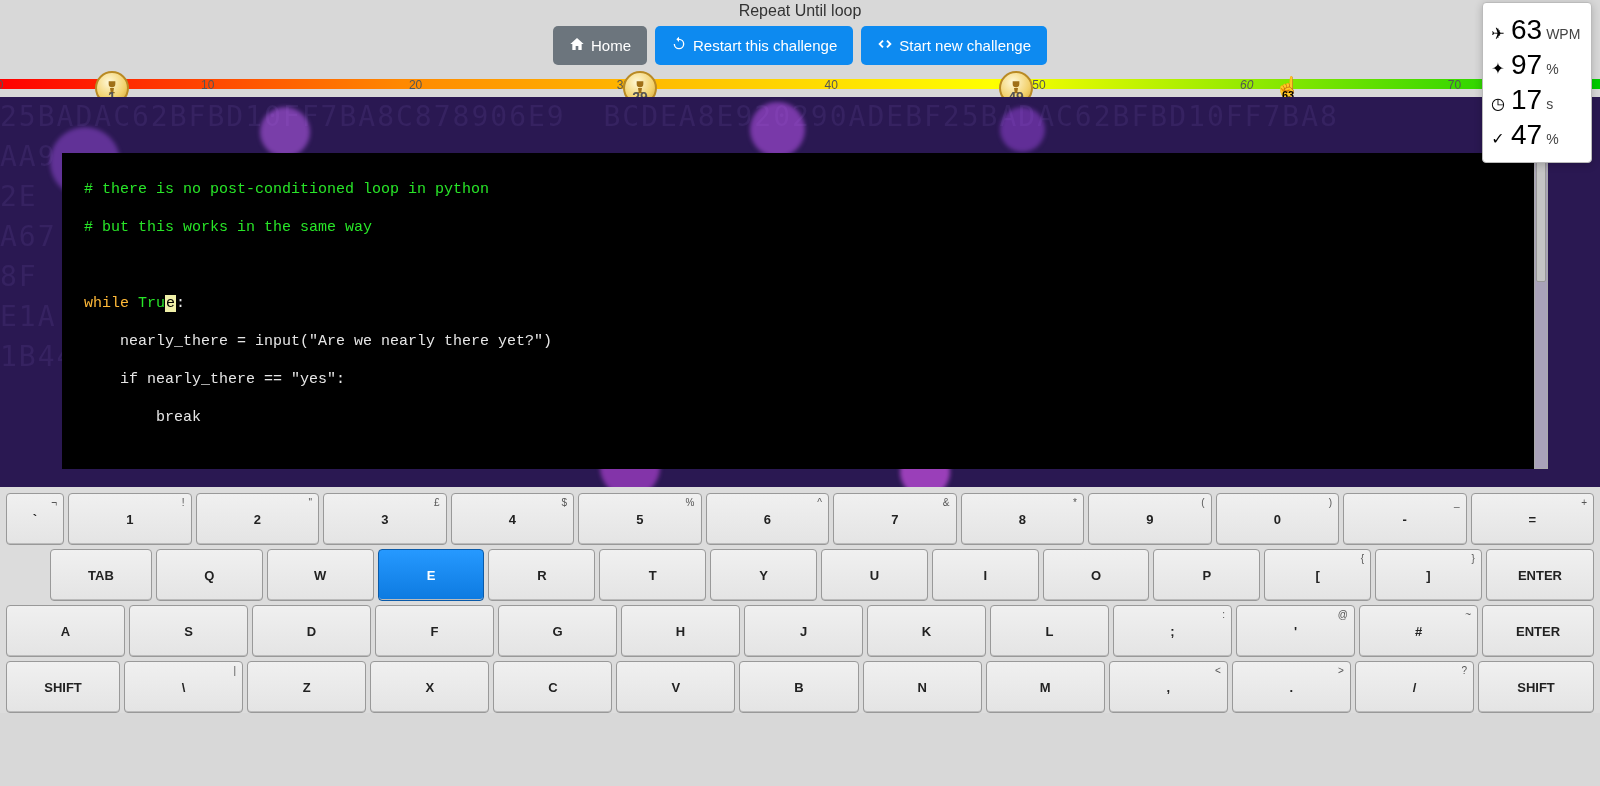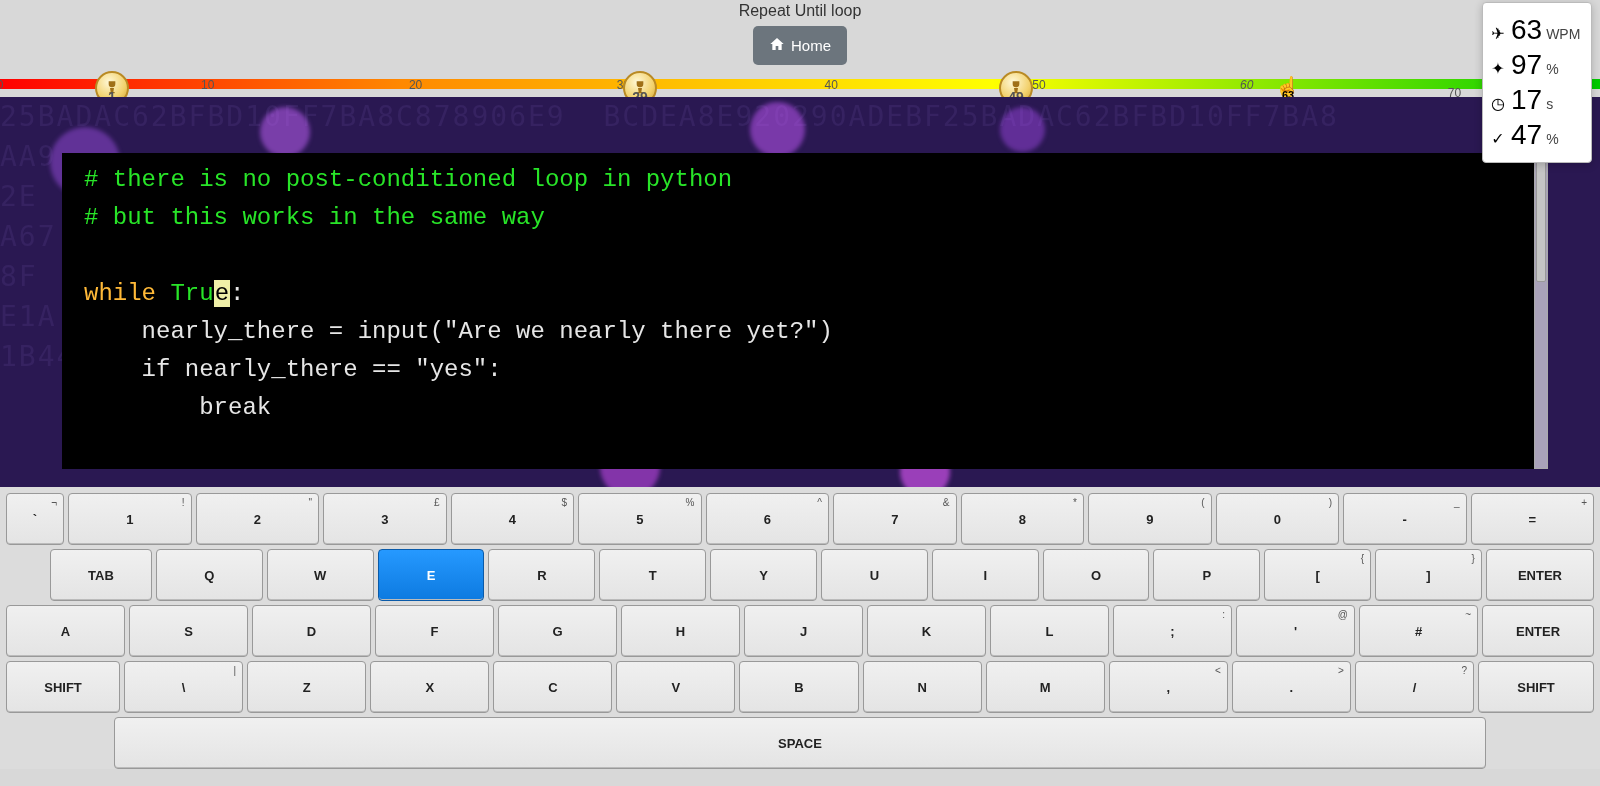--- a/index.html
+++ b/index.html
@@ -18,21 +18,21 @@
 .cursor-hand { position: absolute; top: -4px; transform: translateX(-50%); font-size: 20px; }
 .cursor-num { position: absolute; top: 10px; transform: translateX(-50%); font-size: 11px; font-weight: 700; color: #000; }
 
 .trophy { position: absolute; top: -8px; transform: translateX(-50%); width: 34px; height: 34px; border-radius: 50%; background: radial-gradient(circle at 40% 30%, #fff8d6, #f2d06a 60%, #c89a2e); border: 2px solid #b98a24; display: flex; align-items: center; justify-content: center; }
 .trophy-num { position: absolute; top: 10px; transform: translateX(-50%); font-size: 14px; font-weight: 700; color: #555; }
 
 .bg-area { position: relative; height: 390px; background: #2a1852; overflow: hidden; }
 .bg-hex { position: absolute; inset: 0; color: #3e2a6b; font-family: monospace; font-size: 28px; line-height: 40px; white-space: pre; letter-spacing: 2px; user-select: none; opacity: .6; }
 .bokeh { position: absolute; border-radius: 50%; filter: blur(2px); }
 
-.code-panel { position: absolute; left: 62px; right: 66px; top: 56px; bottom: 18px; background: #000; padding: 8px 22px; font-family: "Courier New", monospace; font-size: 24px; line-height: 38px; overflow: hidden; }
+.code-panel { position: absolute; left: 62px; right: 66px; top: 56px; bottom: 18px; background: #000; padding: 18px 22px; font-family: "Courier New", monospace; font-size: 15px; line-height: 38px; overflow: hidden; }
 .green { color: #28e528; }
 .yellow { color: #ffb938; }
 .white { color: #e6e6e6; }
 .cursor-char { background: #f0f0a8; color: #000; padding: 0 1px; }
 
 .scroll-track { position: absolute; right: 52px; top: 56px; bottom: 18px; width: 14px; background: rgba(255,255,255,.6); border: 1px solid #aaa; }
 .scroll-thumb { position: absolute; left: 1px; right: 1px; top: 2px; height: 40%; background: #c5c5c5; border: 1px solid #999; border-radius: 2px; }
 
 .stats { position: absolute; right: 8px; top: 2px; width: 110px; background: #fff; border: 1px solid #bbb; border-radius: 4px; padding: 8px 6px; z-index: 50; box-shadow: 0 2px 8px rgba(0,0,0,.2);}
 .stat-row { display: flex; align-items: baseline; gap: 4px; margin: 3px 0; }
@@ -86,33 +86,45 @@
 
 <div class="page-title">Repeat Until loop</div>
 
 <div class="toolbar">
   <button class="btn btn-gray">
     <span><svg class="ico" viewBox="0 0 24 24">
           <path d="M12 3l10 9h-3v9h-5v-6H10v6H5v-9H2z"></path>
         </svg></span>
     <span>Home</span>
   </button>
+  <button class="btn btn-blue">
+    <span><svg class="ico" viewBox="0 0 24 24">
+          <path d="M12 4V1L8 5l4 4V6a6 6 0 1 1-6 6H4a8 8 0 1 0 8-8z"></path>
+        </svg></span>
+    <span>Restart this challenge</span>
+  </button>
+  <button class="btn btn-blue">
+    <span><svg class="ico" viewBox="0 0 24 24">
+          <path d="M8 6l-6 6 6 6 2-2-4-4 4-4zM16 6l6 6-6 6-2-2 4-4-4-4z"></path>
+        </svg></span>
+    <span>Start new challenge</span>
+  </button>
 </div>
 
 <div class="gradient-bar-wrap">
   <div class="gradient-bar"></div>
   <div id="ticks">
       <span class="tick-label" style="left: 0%;">0</span>
       <span class="tick-label" style="left: 12.987%;">10</span>
       <span class="tick-label" style="left: 25.974%;">20</span>
       <span class="tick-label" style="left: 38.961%;">30</span>
       <span class="tick-label" style="left: 51.9481%;">40</span>
       <span class="tick-label" style="left: 64.9351%;">50</span>
       <span class="tick-label" style="left: 77.9221%; font-style: italic;">60</span>
-      <span class="tick-label" style="left: 90.9091%; margin-top: 8px;">70</span>
+      <span class="tick-label" style="left: 90.9091%;">70</span>
     </div>
   <div id="trophies">
       <div class="trophy" style="left: 7%;">
         <svg viewBox="0 0 24 24" width="16" height="16" fill="#a07018">
           <path d="M7 2h10v4a5 5 0 0 1-10 0zM9 12h6l-1 6h2v2H8v-2h2z"></path>
         </svg>
       </div>
       <div class="trophy-num" style="left: 7%;">1</div>
       <div class="trophy" style="left: 40%;">
         <svg viewBox="0 0 24 24" width="16" height="16" fill="#a07018">
@@ -215,16 +227,13 @@
       <div class="key key-main">C</div>
       <div class="key key-main">V</div>
       <div class="key key-main">B</div>
       <div class="key key-main">N</div>
       <div class="key key-main">M</div>
       <div class="key key-main">,<span class="key-sub">&lt;</span></div>
       <div class="key key-main">.<span class="key-sub">&gt;</span></div>
       <div class="key key-main">/<span class="key-sub">?</span></div>
       <div class="key key-wide-shift2">SHIFT</div>
     </div>
-  <div class="kb-row space-row">
-    <div class="key key-space">SPACE</div>
-  </div>
 </div>
 
 </body></html>

